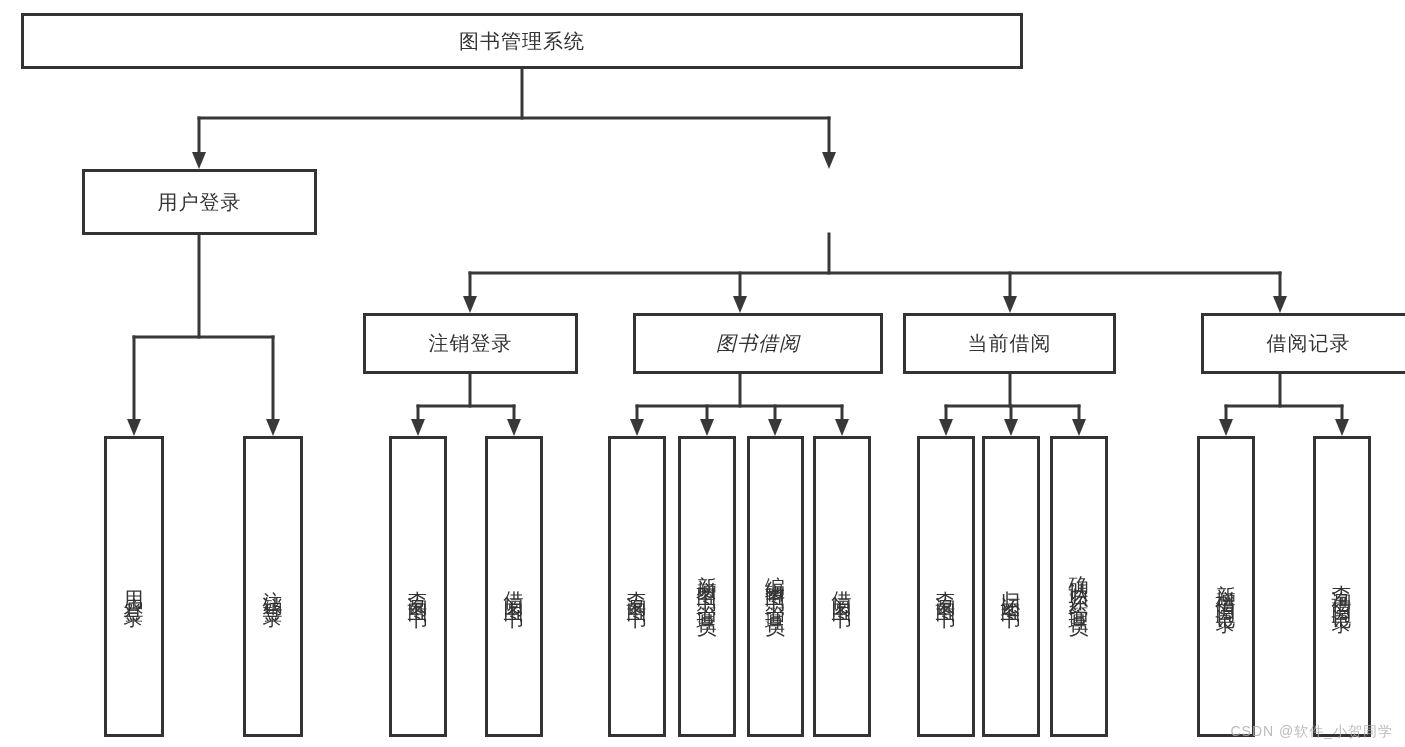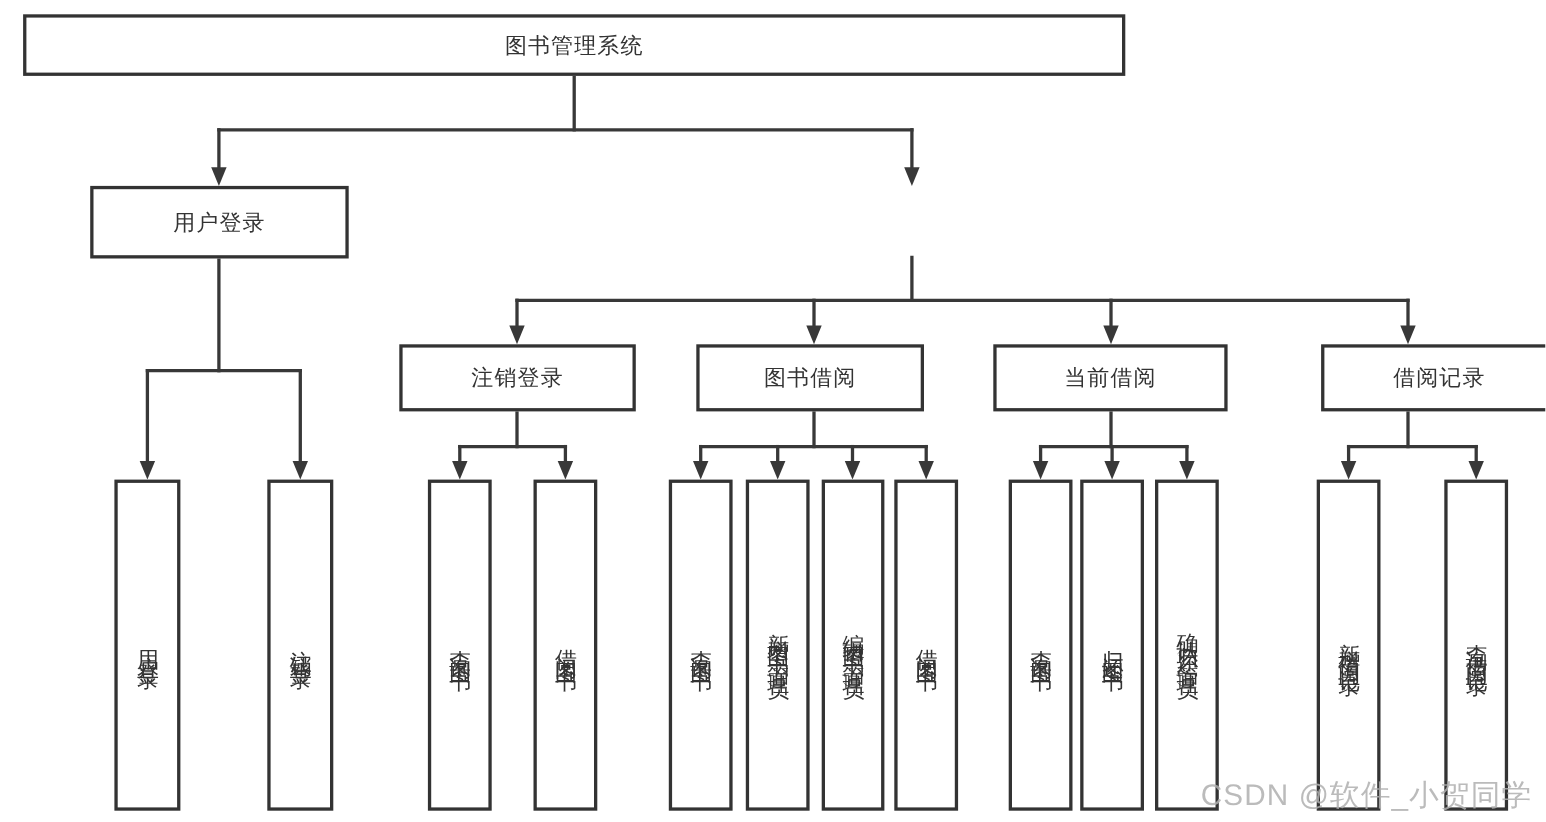--- a/index.html
+++ b/index.html
@@ -42,21 +42,21 @@
   .vtext{
     writing-mode:vertical-rl;
     font-size:20px;
     letter-spacing:6px;
     line-height:1;
     white-space:nowrap;
   }
   #watermark{
     position:absolute;
     right:12px;bottom:6px;
-    font-size:27px;
+    font-size:14px;
     color:var(--watermark);
     opacity:.85;
     z-index:10;
     letter-spacing:1px;
   }
 </style>
 </head>
 <body>
 
 <div id="stage">
@@ -127,21 +127,21 @@
     <span>图书管理系统</span>
   </div>
 
   <div class="node" style="left:82px;top:169px;width:235px;height:66px;">
     <span>用户登录</span>
   </div>
 
   <div class="node" style="left:363px;top:313px;width:215px;height:61px;">
     <span>注销登录</span>
   </div>
-  <div class="node" style="left:633px;top:313px;width:207px;height:61px;">
+  <div class="node" style="left:633px;top:313px;width:250px;height:61px;font-style:italic;">
     <span>图书借阅</span>
   </div>
   <div class="node" style="left:903px;top:313px;width:213px;height:61px;">
     <span>当前借阅</span>
   </div>
   <div class="node" style="left:1173px;top:313px;width:215px;height:61px;margin-left:28px;">
     <span>借阅记录</span>
   </div>
 
   <div class="leaf" style="left:104px;width:60px;">

